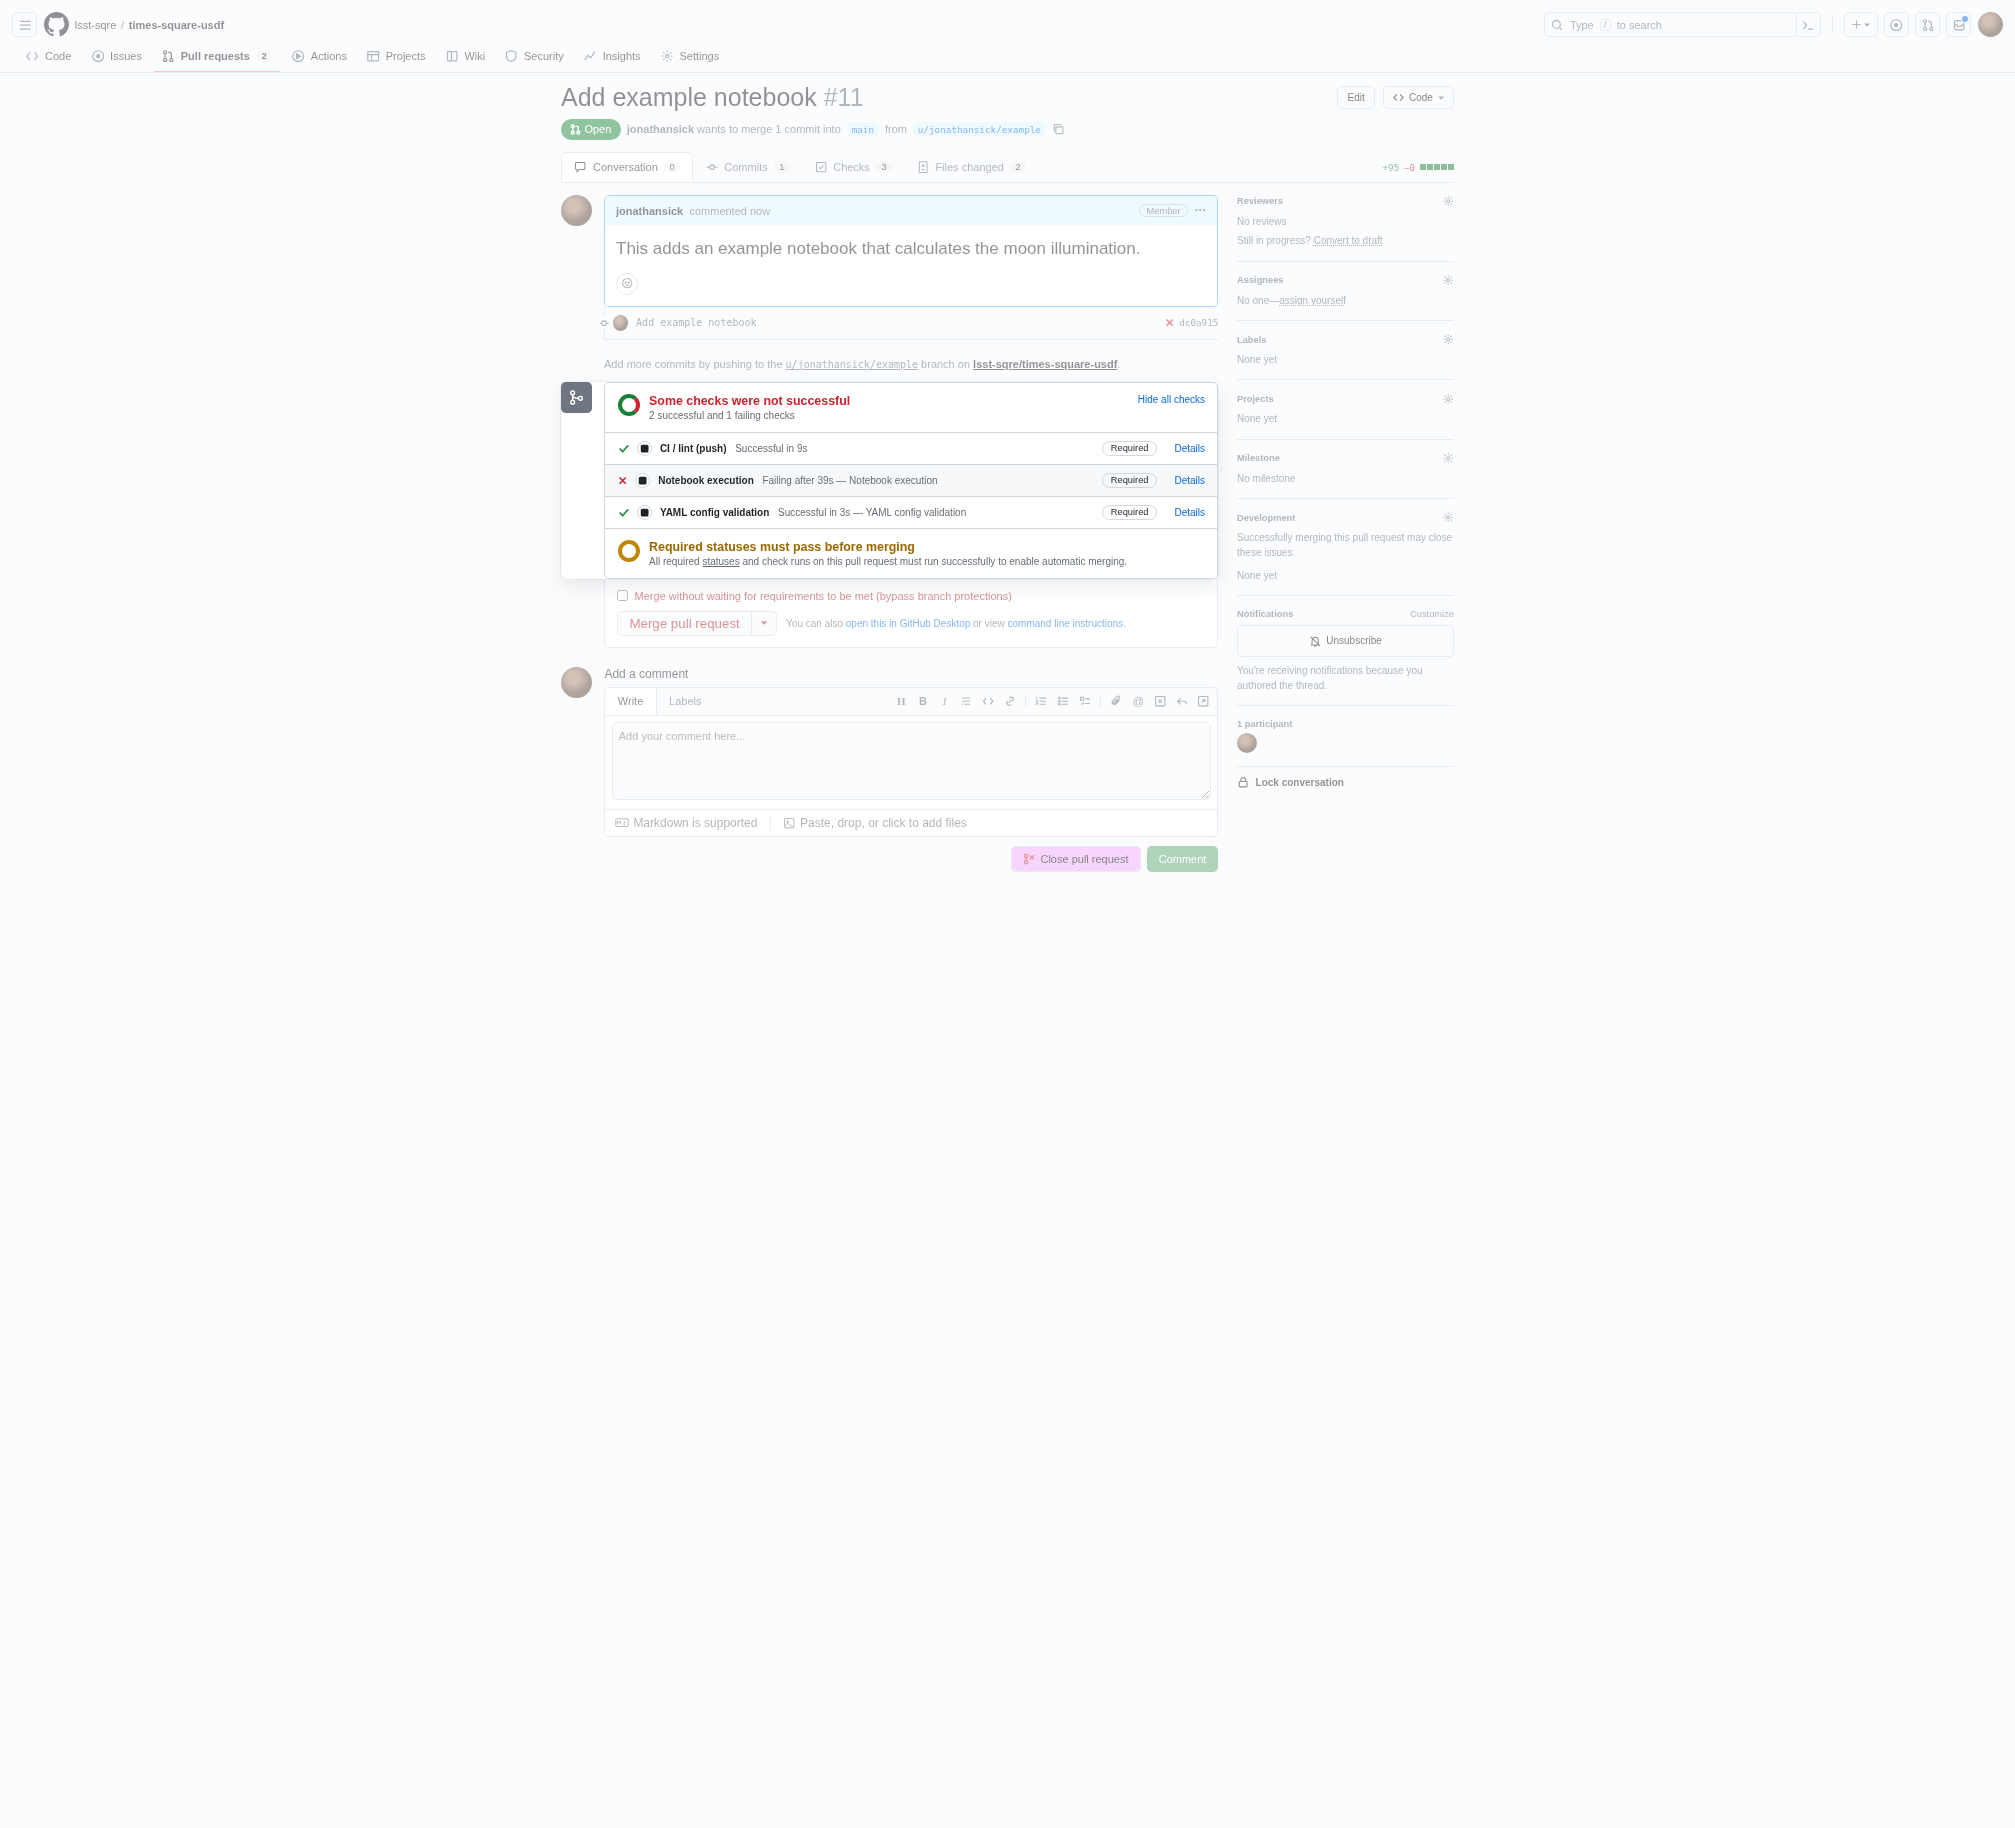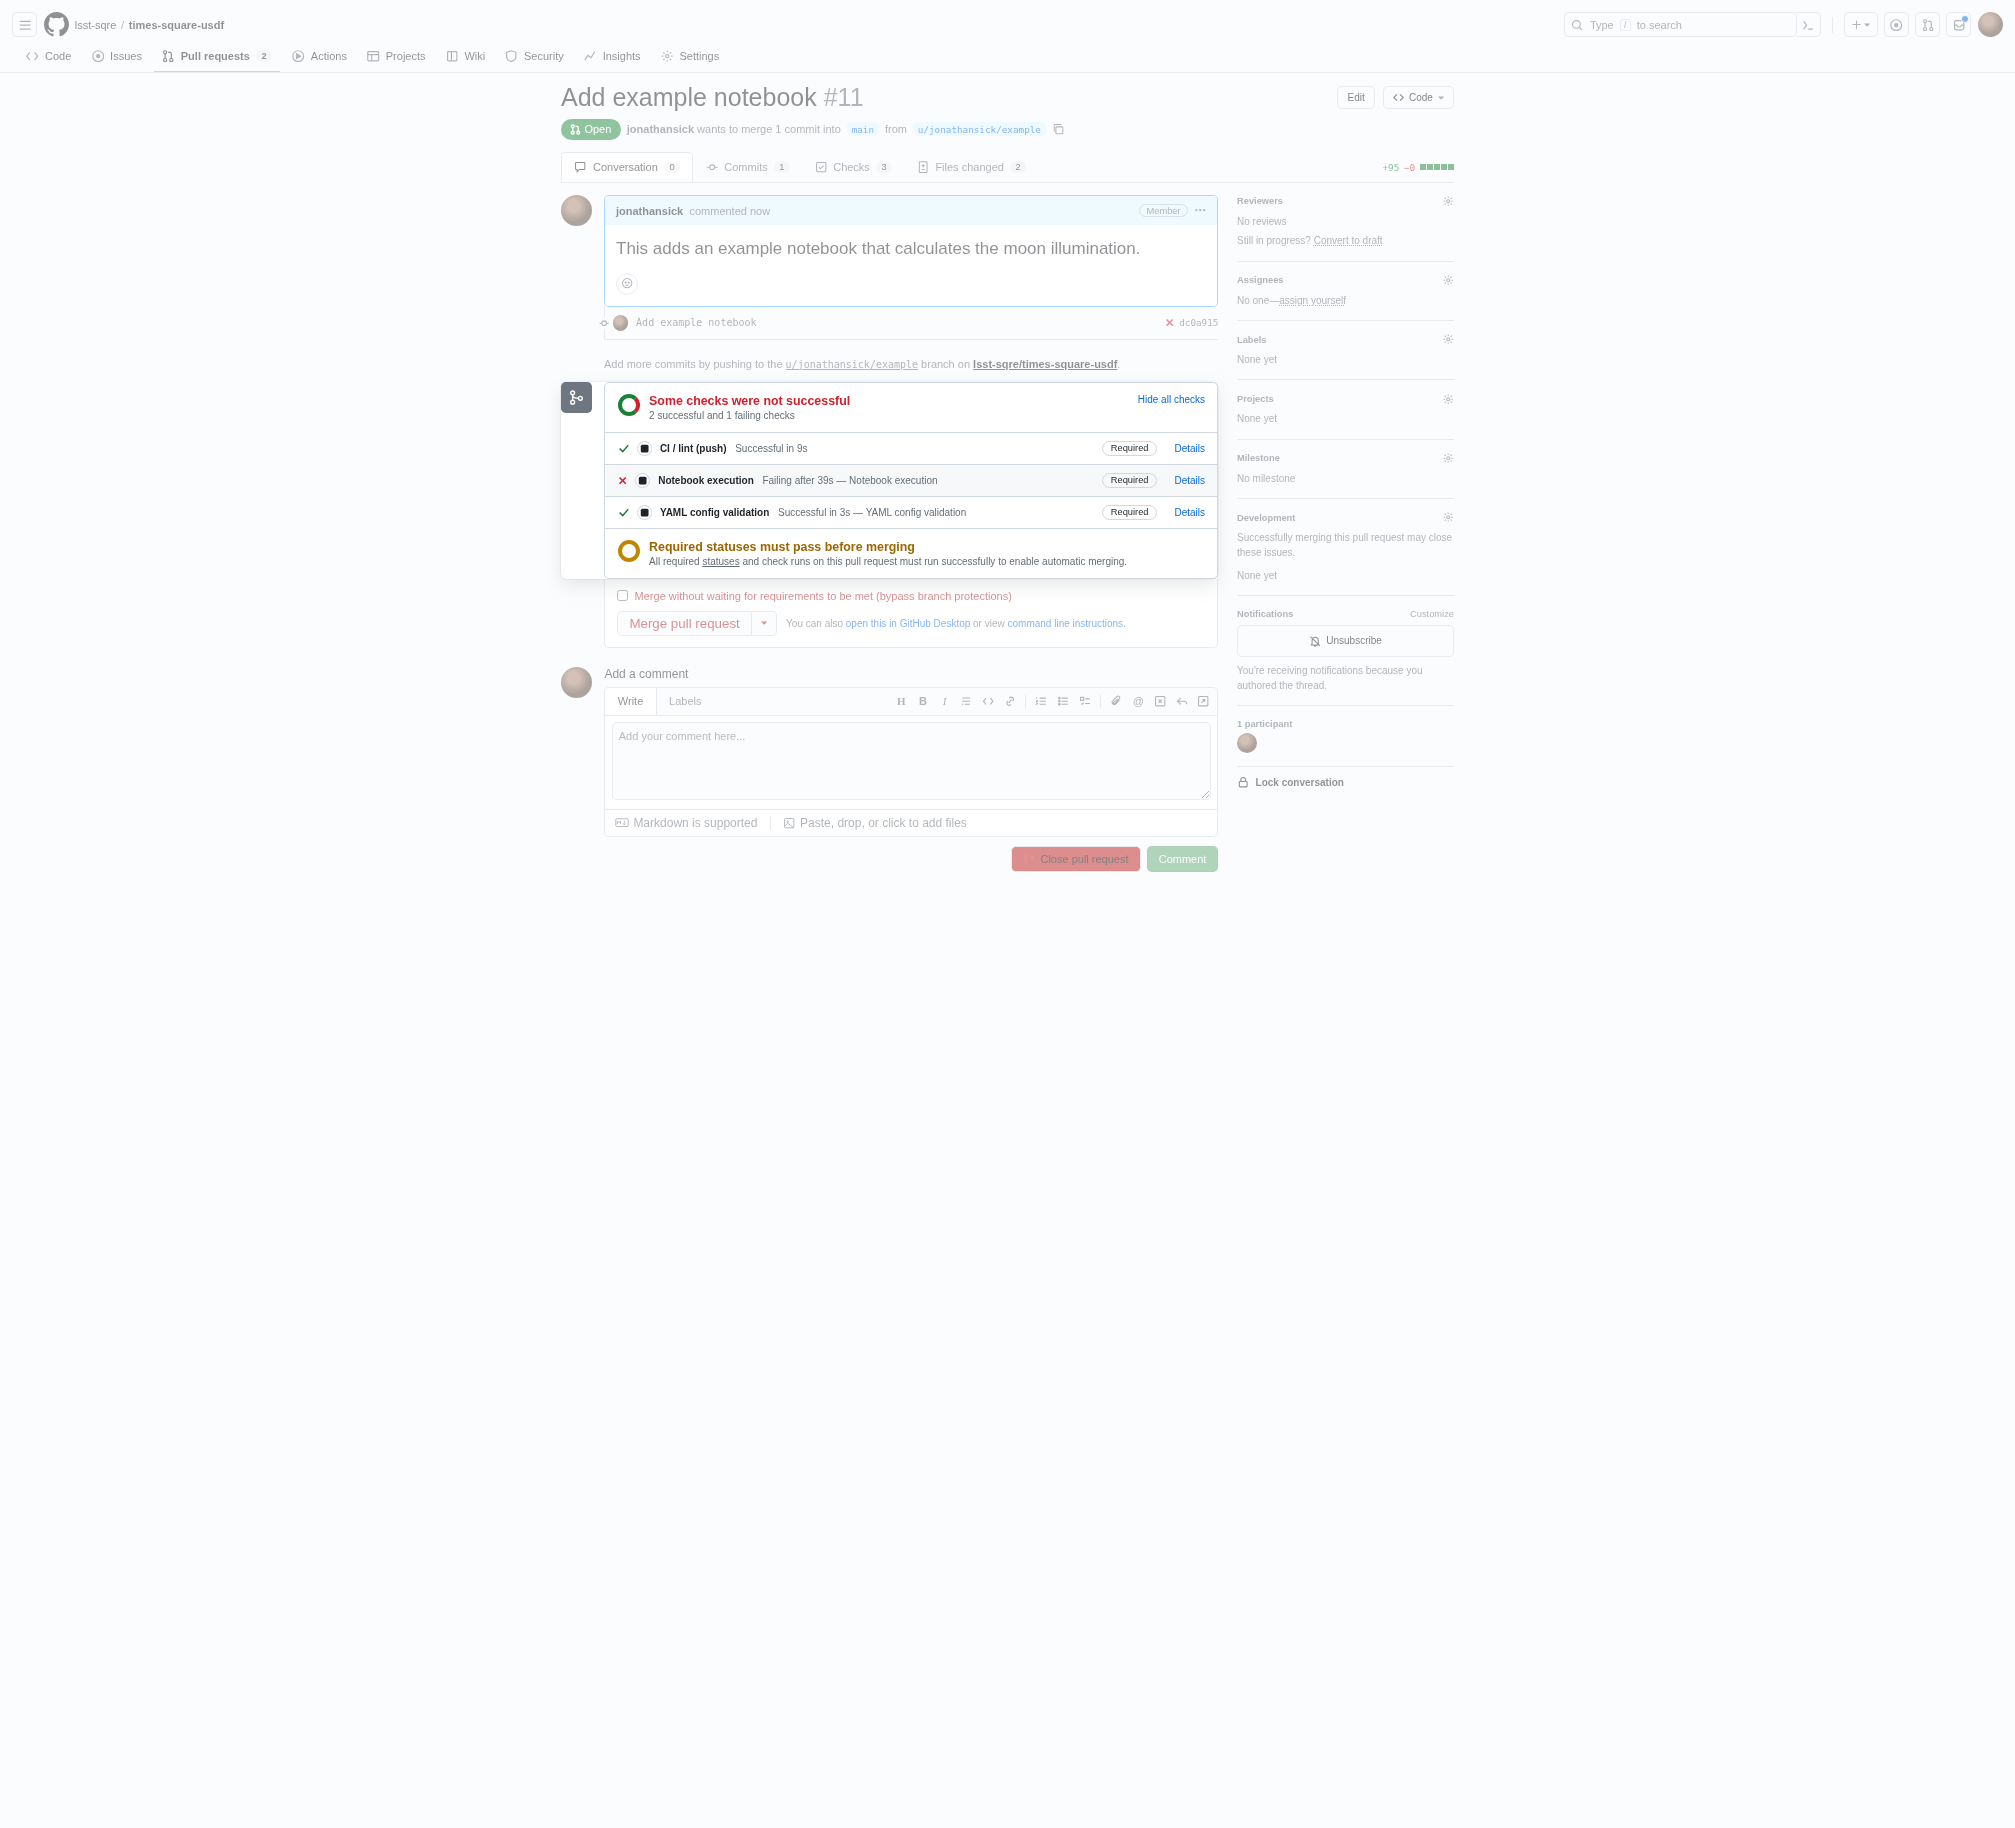--- a/index.html
+++ b/index.html
@@ -13,21 +13,21 @@
   
   .topnav { background:#f6f8fa; border-bottom:0.8px solid #d0d7de; padding:12.4px 12.4px 0; }
   .topnav-row1 { display:flex; align-items:center; gap:6.2px; padding-bottom:6.2px; }
   .hamburger { width:25px; height:25px; border:0.8px solid #d0d7de; border-radius:4.7px; display:flex; align-items:center; justify-content:center; }
   .logo { width:25px; height:25px; display:flex; align-items:center; justify-content:center; }
   .breadcrumb { display:flex; align-items:flex-end; gap:4.7px; font-size:11px; }
   .breadcrumb .sep { color:#656d76; }
   .b-name { color:#1f2328; }
   .b-repo { font-weight:600; }
   .spacer { flex:1; }
-  .search { display:flex; align-items:center; gap:6.2px; width:233px; height:25px; border:0.8px solid #d0d7de; border-radius:4.7px; padding:0 6.2px; color:#656d76; background:#f6f8fa; }
+  .search { display:flex; align-items:center; gap:6.2px; width:253px; height:25px; border:0.8px solid #d0d7de; border-radius:4.7px; padding:0 6.2px; color:#656d76; background:#f6f8fa; }
   .search .kbd { border:0.8px solid #d0d7de; border-radius:3.1px; padding:0 3.1px; font-size:8.5px; }
   .cmd-btn { width:25px; height:25px; display:flex; align-items:center; justify-content:center; border:0.8px solid #d0d7de; border-left:none; border-top-right-radius:4.7px; border-bottom-right-radius:4.7px; margin-left:-7px; }
   .nav-sep { width:0.8px; height:15.5px; background:#d0d7de; margin:0 4.7px; }
   .icon-btn { width:25px; height:25px; border:0.8px solid #d0d7de; border-radius:4.7px; display:flex; align-items:center; justify-content:center; color:#656d76; position:relative; }
   .plus-btn { width:34px; padding:0 4.7px; gap:1.6px; }
   .avatar-sm { width:25px; height:25px; border-radius:50%; background: radial-gradient(circle at 40% 35%, #a88570 20%, #5b4638 60%); }
   .notif-dot { position:absolute; top:1.6px; right:1.6px; width:7.8px; height:7.8px; background:#0969da; border:1.6px solid #f6f8fa; border-radius:50%; }
 
   .reponav { display:flex; gap:4.7px; padding:0 6.2px; overflow:hidden; }
   .reponav a { display:flex; align-items:center; gap:6.2px; padding:6.2px 7.8px 9.3px; color:#1f2328; border-bottom:1.6px solid transparent; font-size:11px; }
@@ -119,21 +119,21 @@
   .et { padding:7.8px 12.4px; font-size:11px; color:#656d76; }
   .et.sel { background:#fff; border-right:0.8px solid #d0d7de; border-radius:4.7px 0 0 0; color:#1f2328; }
   .toolbar { margin-left:auto; display:flex; align-items:center; padding:0 7.8px; gap:9.3px; color:#656d76; }
   .tb-icon { width:12.4px; height:12.4px; display:flex; align-items:center; justify-content:center; }
   .textarea { padding:6.2px; }
   .textarea textarea { width:100%; height:78px; border:0.8px solid #d0d7de; border-radius:4.7px; padding:6.2px; font-family:inherit; font-size:11px; resize:vertical; background:#f6f8fa; }
   .editor-foot { display:flex; padding:6.2px 9.3px; border-top:0.8px solid #d0d7de; font-size:12px; color:#656d76; gap:12.4px; }
   .ef-item { display:flex; gap:4.7px; align-items:center; }
   .ef-sep { width:0.8px; background:#d0d7de; height:14px; }
   .form-actions { display:flex; justify-content:flex-end; gap:6.2px; margin-top:9.3px; }
-  .btn { height:26px; padding:0 11px; border:0.8px solid #d0d7de; border-radius:4.7px; background:#b91c1c; display:flex; align-items:center; gap:4.7px; font-size:11px; cursor:pointer; }
+  .btn { height:26px; padding:0 11px; border:0.8px solid #d0d7de; border-radius:4.7px; background:#f0abfc; display:flex; align-items:center; gap:4.7px; font-size:11px; cursor:pointer; }
   .btn.primary { background:#1f883e; color:#fff; border-color:rgba(27,31,36,.15); opacity:.7; }
 
   
   .side-block { border-bottom:0.8px solid #d0d7de; padding:12.4px 0; font-size:9.3px; }
   .sb-hdr { display:flex; align-items:center; justify-content:space-between; font-weight:600; color:#656d76; margin-bottom:6.2px; }
   .sb-body { color:#656d76; font-size:10px; line-height:1.5; }
   .sb-link { text-decoration:underline dotted; color:#656d76; }
   .gear { color:#656d76; }
   .unsub { width:100%; height:32px; border:0.8px solid #d0d7de; border-radius:4.7px; background:#f6f8fa; display:flex; align-items:center; justify-content:center; gap:4.7px; font-size:10px; margin-top:6.2px; }
   .lock-row { display:flex; gap:6.2px; align-items:center; font-weight:600; font-size:10px; color:#1f2328; padding:9.3px 0; }

